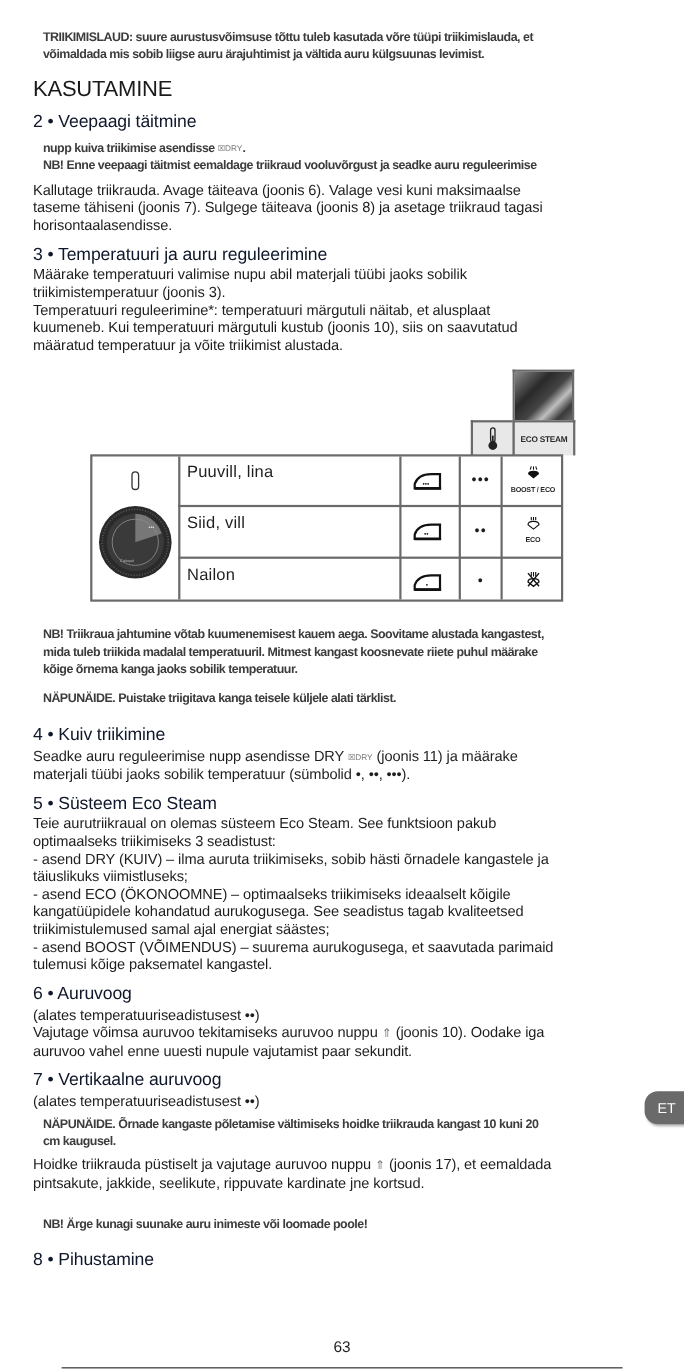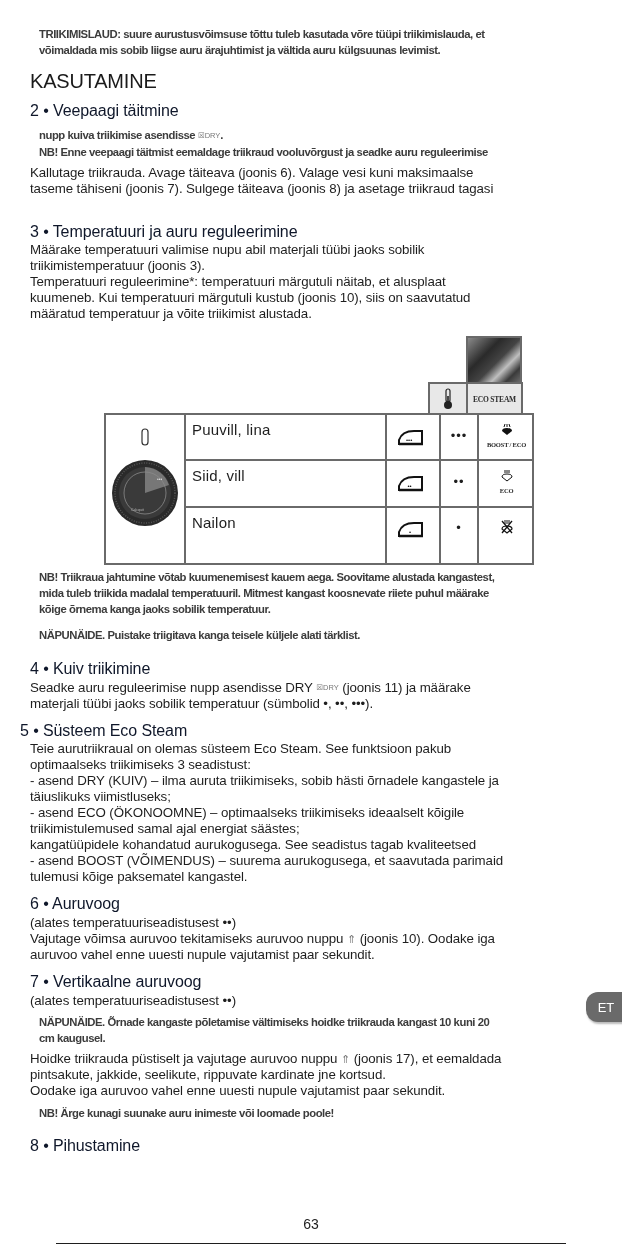--- a/index.html
+++ b/index.html
@@ -13,27 +13,27 @@
   .h2 { font-size: 16px; color: #0f172a; letter-spacing: -0.1px; line-height: 22px; }
   .abs { position: absolute; }
   .dry-sym { font-size: 7.5px; color: #777; letter-spacing: 0; vertical-align: middle; font-weight: normal; }
   .small-sym { font-size: 11px; color: #777; }
 
   
   .tbl-img { position: absolute; left: 466px; top: 336px; width: 56px; height: 46px; border: 2px solid #6a6a6a; border-bottom: none;
              background: linear-gradient(135deg, #8a8a8a 0%, #2a2a2a 35%, #444 55%, #bfbfbf 70%, #3a3a3a 85%, #6a6a6a 100%); box-sizing: border-box; }
   .tbl-head { position: absolute; top: 382px; height: 32px; background: #e8e8e8; border: 2px solid #6a6a6a; border-bottom: none; box-sizing: border-box;
               display: flex; align-items: center; justify-content: center; }
-  .tbl { position: absolute; left: 104px; top: 413px; width: 430px; height: 152px; border: 2px solid #6a6a6a; box-sizing: border-box; }
+  .tbl { position: absolute; left: 82px; top: 413px; width: 430px; height: 134px; border: 2px solid #6a6a6a; box-sizing: border-box; }
   .cell { position: absolute; box-sizing: border-box; }
   .vline { position: absolute; top: 0; bottom: 0; width: 2px; background: #6a6a6a; }
   .hline { position: absolute; height: 2px; background: #6a6a6a; }
   .fabric { font-size: 15px; color: #1e1e1e; letter-spacing: 0.2px; }
   .dots { font-size: 13px; color: #1e1e1e; letter-spacing: 1px; text-align: center; }
-  .eco-label { font-family: Liberation Serif, serif; font-weight: bold; font-size: 6.5px; color: #2a2a2a; letter-spacing: -0.2px; }
+  .eco-label { font-family: Liberation Sans, sans-serif; font-weight: bold; font-size: 6.5px; color: #2a2a2a; letter-spacing: -0.2px; }
 
   .et-tab { position: absolute; left: 586px; top: 992px; width: 40px; height: 30px; background: #6a6a6a; border-radius: 12px 0 0 12px;
             color: #ffffff; font-size: 13px; display: flex; align-items: center; justify-content: center; box-shadow: 1px 2px 2px #bbb; }
   .footer-line { position: absolute; left: 56px; top: 1243px; width: 510px; height: 1px; background: #1e1e1e; }
   .page-num { position: absolute; left: 0; width: 622px; top: 1216px; text-align: center; font-size: 14px; color: #1e1e1e; }
 </style>
 </head>
 <body>
 
 <div class="page">
@@ -49,20 +49,21 @@
   <div class="abs note" style="left:39px; top:127px;">
     <div>
       <span>nupp kuiva triikimise asendisse</span>
       <span class="dry-sym">☒DRY</span><span>.</span>
     </div>
     <div>NB! Enne veepaagi täitmist eemaldage triikraud vooluvõrgust ja seadke auru reguleerimise</div>
   </div>
   <div class="abs body" style="left:30px; top:165px;">
     <div>Kallutage triikrauda. Avage täiteava (joonis 6). Valage vesi kuni maksimaalse</div>
     <div>taseme tähiseni (joonis 7). Sulgege täiteava (joonis 8) ja asetage triikraud tagasi</div>
+    <div>horisontaalasendisse.</div>
   </div>
 
   <div class="abs h2" style="left:30px; top:221px;">3 • Temperatuuri ja auru reguleerimine</div>
   <div class="abs body" style="left:30px; top:242px;">
     <div>Määrake temperatuuri valimise nupu abil materjali tüübi jaoks sobilik</div>
     <div>triikimistemperatuur (joonis 3).</div>
     <div>Temperatuuri reguleerimine*: temperatuuri märgutuli näitab, et alusplaat</div>
     <div>kuumeneb. Kui temperatuuri märgutuli kustub (joonis 10), siis on saavutatud</div>
     <div>määratud temperatuur ja võite triikimist alustada.</div>
   </div>
@@ -166,29 +167,29 @@
   <div class="abs h2" style="left:30px; top:658px;">4 • Kuiv triikimine</div>
   <div class="abs body" style="left:30px; top:680px;">
     <div>
       <span>Seadke auru reguleerimise nupp asendisse DRY</span>
       <span class="dry-sym">☒DRY</span>
       <span>(joonis 11) ja määrake</span>
     </div>
     <div>materjali tüübi jaoks sobilik temperatuur (sümbolid •, ••, •••).</div>
   </div>
 
-  <div class="abs h2" style="left:20px; top:720px;">5 • Süsteem Eco Steam</div>
+  <div class="abs h2" style="left:30px; top:720px;">5 • Süsteem Eco Steam</div>
   <div class="abs body" style="left:30px; top:741px;">
     <div>Teie aurutriikraual on olemas süsteem Eco Steam. See funktsioon pakub</div>
     <div>optimaalseks triikimiseks 3 seadistust:</div>
     <div>- asend DRY (KUIV) – ilma auruta triikimiseks, sobib hästi õrnadele kangastele ja</div>
     <div>täiuslikuks viimistluseks;</div>
     <div>- asend ECO (ÖKONOOMNE) – optimaalseks triikimiseks ideaalselt kõigile</div>
+    <div>kangatüüpidele kohandatud aurukogusega. See seadistus tagab kvaliteetsed</div>
     <div>triikimistulemused samal ajal energiat säästes;</div>
-    <div>kangatüüpidele kohandatud aurukogusega. See seadistus tagab kvaliteetsed</div>
     <div>- asend BOOST (VÕIMENDUS) – suurema aurukogusega, et saavutada parimaid</div>
     <div>tulemusi kõige paksematel kangastel.</div>
   </div>
 
   <div class="abs h2" style="left:30px; top:893px;">6 • Auruvoog</div>
   <div class="abs body" style="left:30px; top:915px;">
     <div>(alates temperatuuriseadistusest ••)</div>
     <div>
       <span>Vajutage võimsa auruvoo tekitamiseks auruvoo nuppu</span>
       <span class="small-sym">⇑</span>
@@ -203,21 +204,20 @@
     <div>NÄPUNÄIDE. Õrnade kangaste põletamise vältimiseks hoidke triikrauda kangast 10 kuni 20</div>
     <div>cm kaugusel.</div>
   </div>
   <div class="abs body" style="left:30px; top:1051px;">
     <div>
       <span>Hoidke triikrauda püstiselt ja vajutage auruvoo nuppu</span>
       <span class="small-sym">⇑</span>
       <span>(joonis 17), et eemaldada</span>
     </div>
     <div>pintsakute, jakkide, seelikute, rippuvate kardinate jne kortsud.</div>
-    <div>Oodake iga auruvoo vahel enne uuesti nupule vajutamist paar sekundit.</div>
   </div>
   <div class="abs note" style="left:39px; top:1105px;">NB! Ärge kunagi suunake auru inimeste või loomade poole!</div>
 
   <div class="abs h2" style="left:30px; top:1135px;">8 • Pihustamine</div>
 
   <div class="et-tab">ET</div>
 
   <div class="page-num">63</div>
   <div class="footer-line"></div>
 </div>

